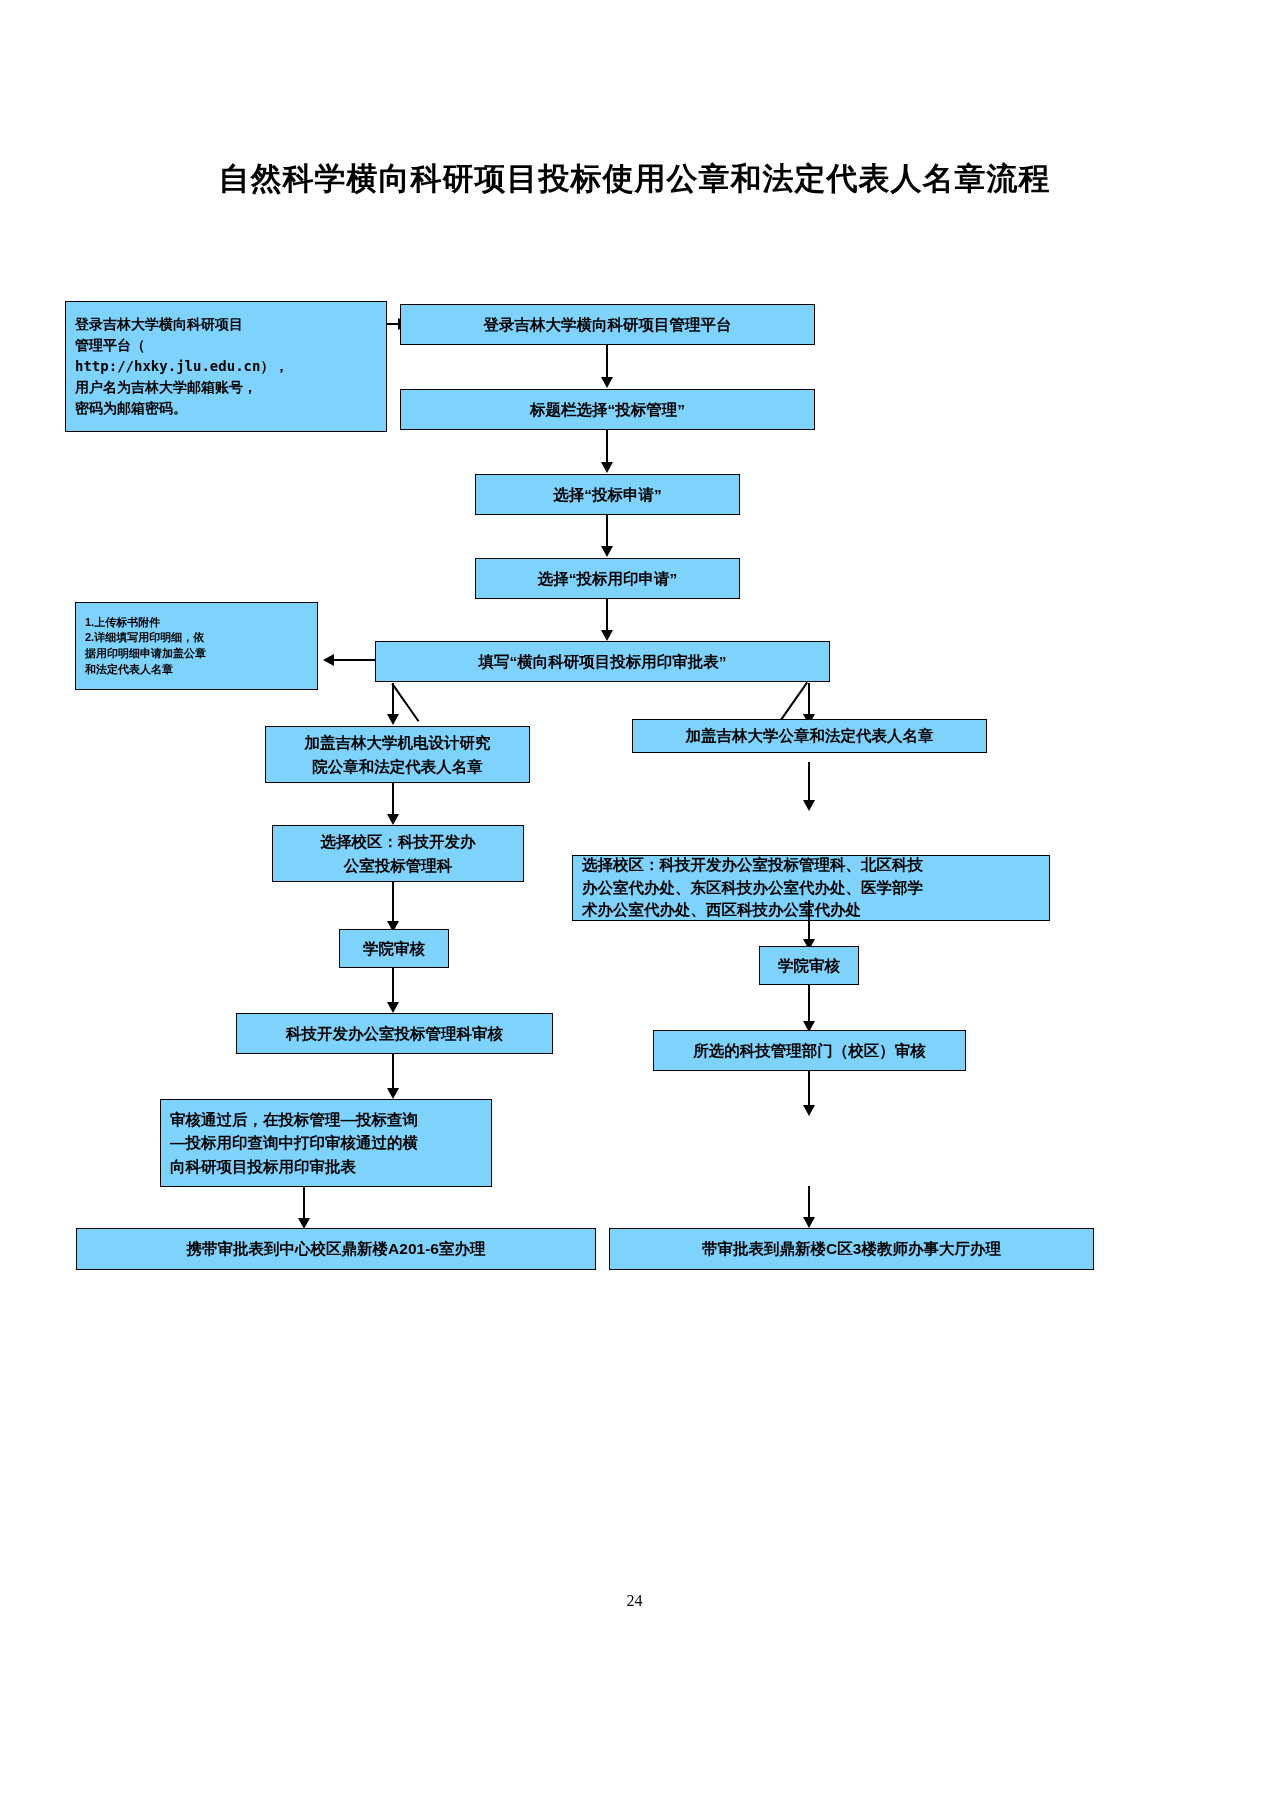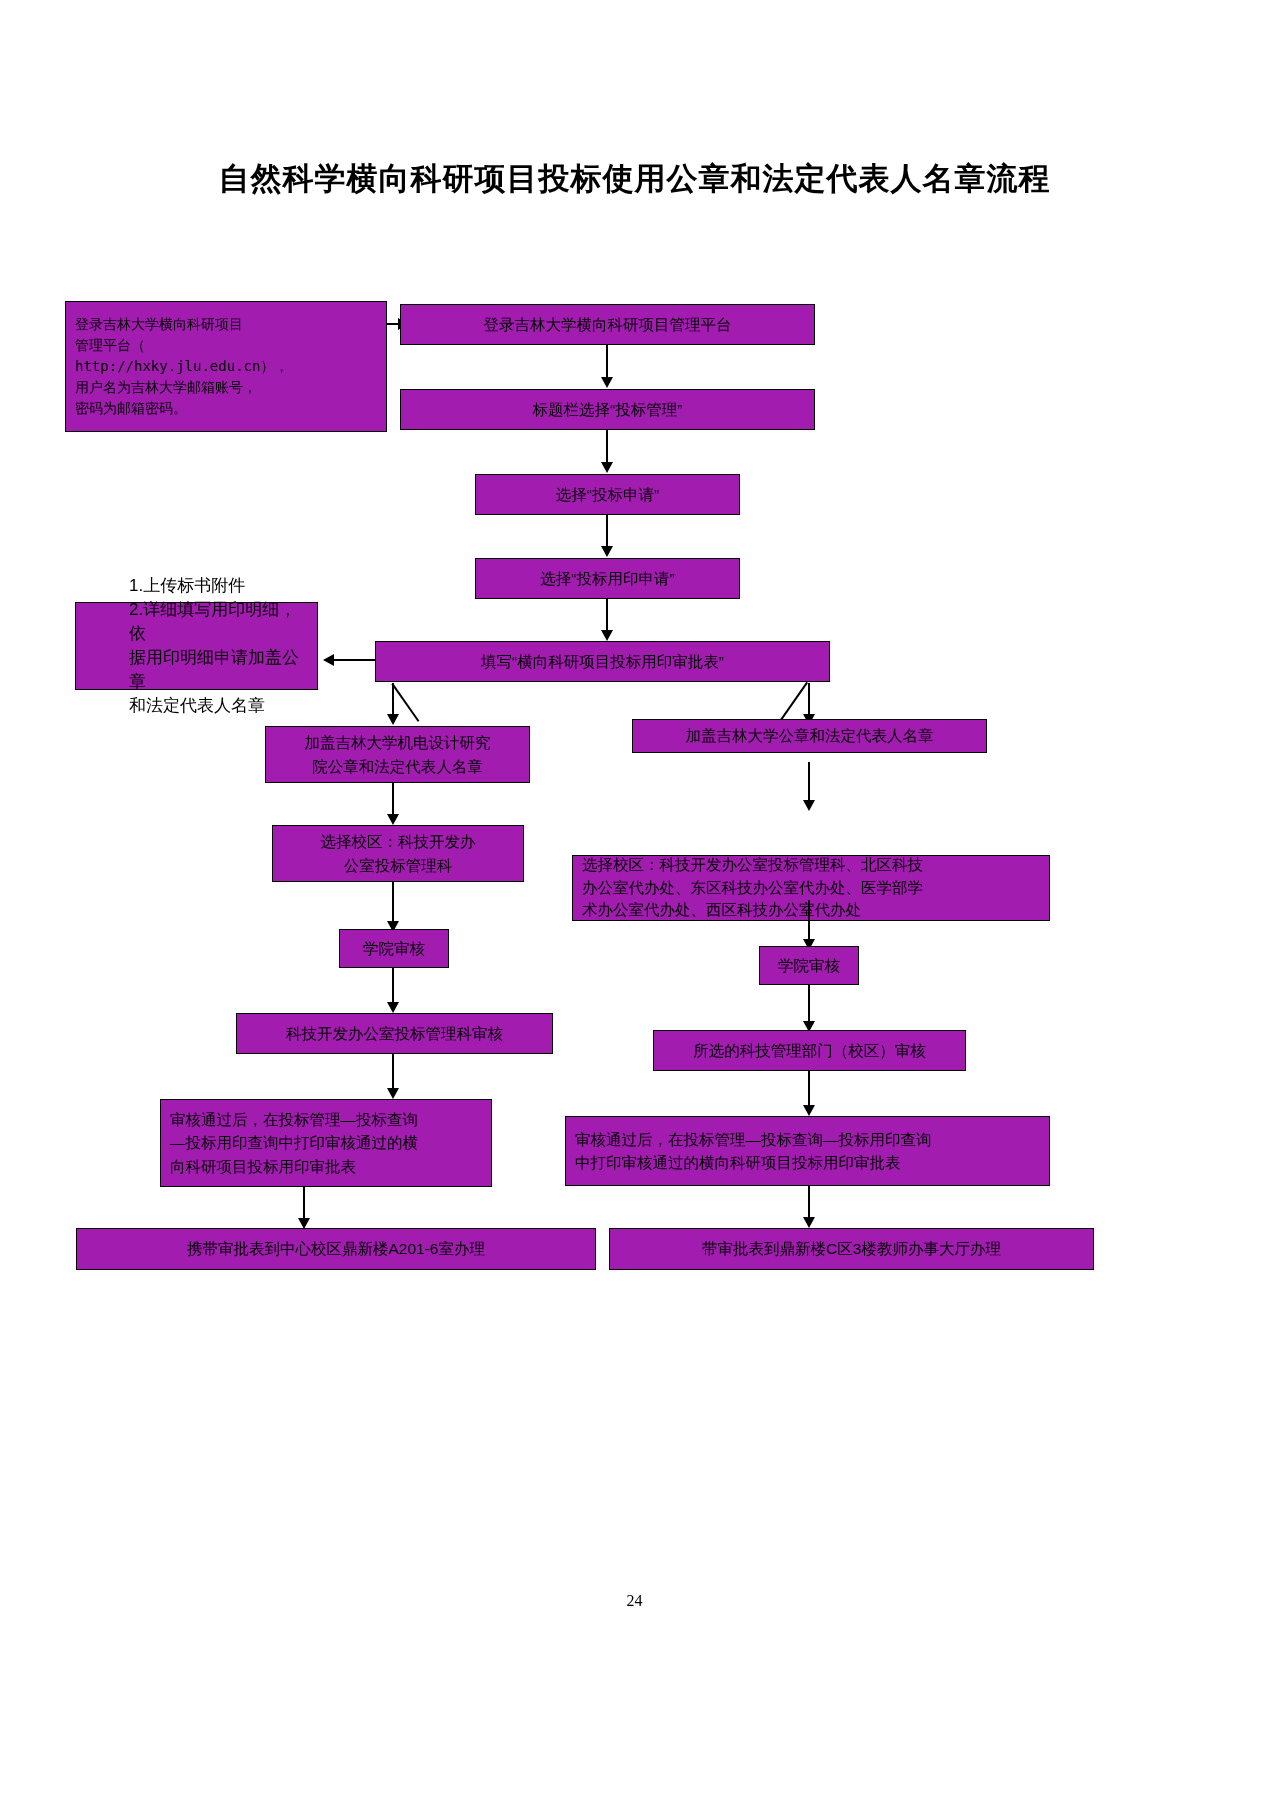--- a/index.html
+++ b/index.html
@@ -29,28 +29,29 @@
     text-align: center;
     font-family: "Liberation Serif", "DejaVu Serif", serif;
     font-weight: bold;
     font-size: 31px;
     letter-spacing: 1px;
     color: #000;
   }
   .box {
     position: absolute;
     border: 1.5px solid #000;
-    background: #a21caf;
+    background: #7dd3fc;
     box-sizing: border-box;
     display: flex;
     align-items: center;
     font-family: "Liberation Sans", "DejaVu Sans", sans-serif;
     font-size: 15.5px;
     line-height: 1.5;
     color: #000;
+    font-weight: bold;
   }
   .box.center {
     justify-content: center;
     text-align: center;
   }
   .box.left {
     justify-content: flex-start;
     text-align: left;
     padding-left: 9px;
     padding-right: 6px;
@@ -166,21 +167,21 @@
     <span class="txt">选择“投标用印申请”</span>
   </div>
 
   <div class="arrow-v" style="left:606px; top:599px; height:32px;"></div>
 
   <div class="box center" style="left:375px; top:641px; width:455px; height:41px;">
     <span class="txt">填写“横向科研项目投标用印审批表”</span>
   </div>
 
   <div class="box left" style="left:75px; top:602px; width:243px; height:88px;">
-    <span class="txt" style="font-size:17px; line-height:1.42;margin-left:44px;">1.上传标书附件
+    <span class="txt" style="font-size:11px; line-height:1.42;">1.上传标书附件
 2.详细填写用印明细，依
 据用印明细申请加盖公章
 和法定代表人名章</span>
   </div>
 
   <div class="arrow-h-l" style="left:333px; top:659px; width:42px;"></div>
 
   <div class="diag-line" style="left:393px; top:683px; width:46px; transform: rotate(55deg);"></div>
   <div class="diag-line" style="left:808px; top:683px; width:46px; transform: rotate(125deg);"></div>
   <div class="arrow-v" style="left:392px; top:683px; height:32px;"></div>
@@ -233,24 +234,20 @@
 
   <div class="arrow-v" style="left:392px; top:1054px; height:35px;"></div>
   <div class="arrow-v" style="left:808px; top:1071px; height:35px;"></div>
 
   <div class="box left" style="left:160px; top:1099px; width:332px; height:88px;">
     <span class="txt" style="line-height:1.5;">审核通过后，在投标管理—投标查询
 —投标用印查询中打印审核通过的横
 向科研项目投标用印审批表</span>
   </div>
 
-  <div class="box left" style="left:565px; top:1116px; width:485px; height:70px;">
-    <span class="txt" style="line-height:1.5;">审核通过后，在投标管理—投标查询—投标用印查询
-中打印审核通过的横向科研项目投标用印审批表</span>
-  </div>
 
   <div class="arrow-v" style="left:303px; top:1187px; height:32px;"></div>
   <div class="arrow-v" style="left:808px; top:1186px; height:32px;"></div>
 
   <div class="box center" style="left:76px; top:1228px; width:520px; height:42px;">
     <span class="txt">携带审批表到中心校区鼎新楼A201-6室办理</span>
   </div>
 
   <div class="box center" style="left:565px; top:1228px; width:485px; height:42px;margin-left:44px;">
     <span class="txt">带审批表到鼎新楼C区3楼教师办事大厅办理</span>

